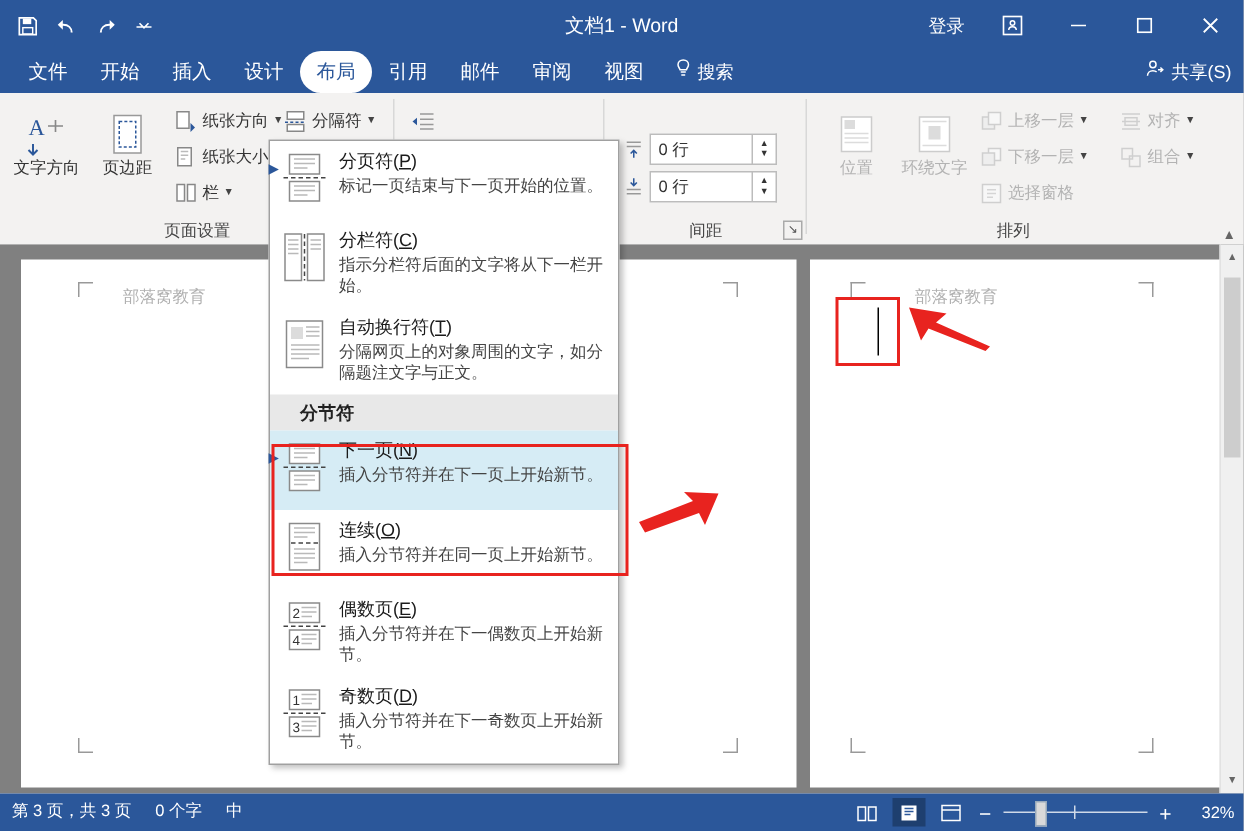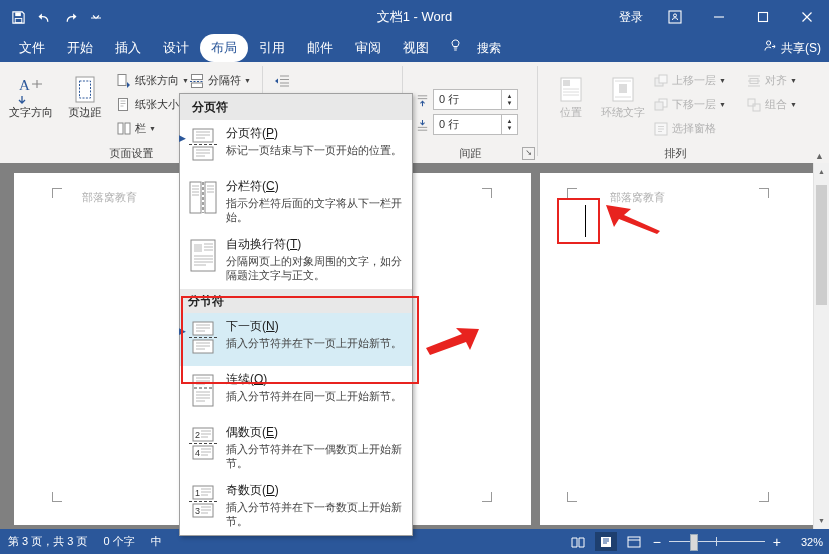--- a/index.html
+++ b/index.html
@@ -14,21 +14,21 @@
   .title-text{position:absolute;left:0;top:0;width:829px;height:34px;line-height:34px;text-align:center;font-size:13px;color:#fff;}
   .tb-right{position:absolute;right:0;top:0;height:34px;display:flex;align-items:center;}
   .tb-right .item{height:34px;display:flex;align-items:center;justify-content:center;color:#fff;font-size:12px;padding:0 10px;}
   .winbtn{width:44px;height:34px;display:flex;align-items:center;justify-content:center;color:#fff;}
 
   
   .tabbar{position:absolute;left:0;top:34px;width:829px;height:28px;background:#2b579a;color:#fff;}
   .tabs{position:absolute;left:8px;top:0;display:flex;height:28px;align-items:stretch;}
   .tab{padding:0 11px;height:28px;line-height:28px;font-size:13px;color:#fff;}
   .tab.active{background:#fff;color:#2b579a;border-radius:14px;}
-  .searchbox{display:flex;align-items:center;gap:16px;padding:0 10px;height:28px;line-height:28px;color:#fff;font-size:12px;}
+  .searchbox{display:flex;align-items:center;gap:4px;padding:0 10px;height:28px;line-height:28px;color:#fff;font-size:12px;}
   .share{position:absolute;right:8px;top:0;height:28px;line-height:28px;color:#fff;font-size:12px;display:flex;align-items:center;gap:4px;}
 
   
   .ribbon{position:absolute;left:0;top:62px;width:829px;height:101px;background:#f3f2f1;border-bottom:1px solid #d4d4d4;}
   .group{position:absolute;top:0;height:101px;}
   .group .glabel{position:absolute;bottom:2px;width:100%;text-align:center;font-size:11px;color:#444;}
   .glabel-dialog{position:absolute;bottom:3px;right:3px;width:11px;height:11px;border:1px solid #aaa;color:#555;font-size:8px;line-height:9px;text-align:center;}
   .sep{position:absolute;top:4px;width:1px;height:90px;background:#d8d8d8;}
 
   .bigbtn{position:absolute;width:54px;height:66px;display:flex;flex-direction:column;align-items:center;justify-content:flex-start;padding-top:4px;font-size:11px;color:#333;text-align:center;line-height:12px;}
@@ -47,21 +47,21 @@
   .menu{position:absolute;left:179px;top:93px;width:232px;background:#fff;border:1px solid #a0a0a0;box-shadow:2px 2px 4px rgba(0,0,0,.25);z-index:40;}
   .menu-header{height:26px;line-height:26px;padding-left:12px;font-size:12px;color:#222;background:#e8e8e8;font-weight:bold;}
   .menu-item{position:relative;display:flex;padding:6px 6px 7px 6px;gap:6px;}
   .menu-item.sel{background:#d6ecf5;}
   .mi-icon{width:34px;min-width:34px;height:38px;display:flex;align-items:flex-start;justify-content:center;padding-top:2px;}
   .mi-text{flex:1;}
   .mi-title{font-size:12px;color:#1a1a1a;line-height:15px;}
   .mi-title u{text-decoration:underline;}
   .mi-desc{font-size:11px;color:#444;line-height:14px;margin-top:2px;}
   .mi-bullet{position:absolute;left:-1px;top:14px;width:6px;height:9px;color:#2b579a;font-size:9px;line-height:9px;}
-  .menu-sub{height:24px;line-height:24px;padding-left:8px;font-size:12px;color:#222;background:#e8e8e8;font-weight:bold;}
+  .menu-sub{height:24px;line-height:24px;padding-left:20px;font-size:12px;color:#222;background:#e8e8e8;font-weight:bold;}
   .redbox{position:absolute;border:2px solid #e8231f;pointer-events:none;z-index:50;}
 
   
   .docarea{position:absolute;left:0;top:163px;width:829px;height:366px;background:#808080;overflow:hidden;}
   .page{position:absolute;background:#fff;}
   .pmark{position:absolute;width:9px;height:9px;}
   .pmark.tl{border-left:1px solid #999;border-top:1px solid #999;}
   .pmark.tr{border-right:1px solid #999;border-top:1px solid #999;}
   .pmark.bl{border-left:1px solid #999;border-bottom:1px solid #999;}
   .pmark.br{border-right:1px solid #999;border-bottom:1px solid #999;}
@@ -430,21 +430,20 @@
     </svg>
   </div>
 
   <div class="vscroll">
     <div class="ar" style="top:0;">▲</div>
     <div class="thumb"></div>
     <div class="ar" style="bottom:0;">▼</div>
   </div>
 
   <div class="menu">
-    <div class="menu-header">分页符</div>
 
     <div class="menu-item">
       <span class="mi-bullet">▶</span>
       <span class="mi-icon">
         <svg width="30" height="34" viewBox="0 0 30 34">
             <rect x="5" y="1" width="20" height="13" fill="#fff" stroke="#8a8a8a"></rect>
             <path d="M8 4h14M8 7h14M8 10h9" stroke="#b9b9b9"></path>
             <path d="M1 16.5h28" stroke="#444" stroke-dasharray="3 2"></path>
             <rect x="5" y="19" width="20" height="13" fill="#fff" stroke="#8a8a8a"></rect>
             <path d="M8 22h14M8 25h14M8 28h9" stroke="#b9b9b9"></path>

